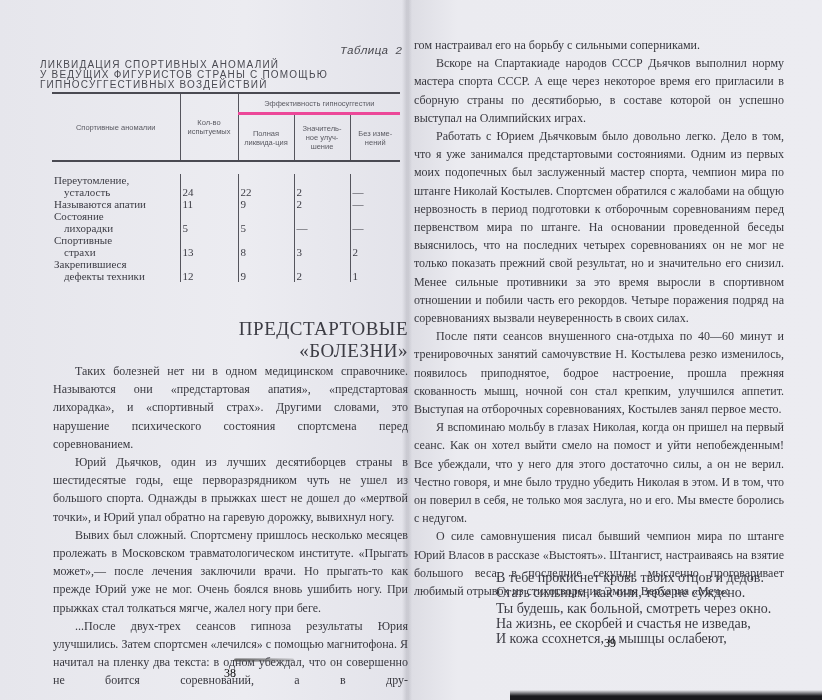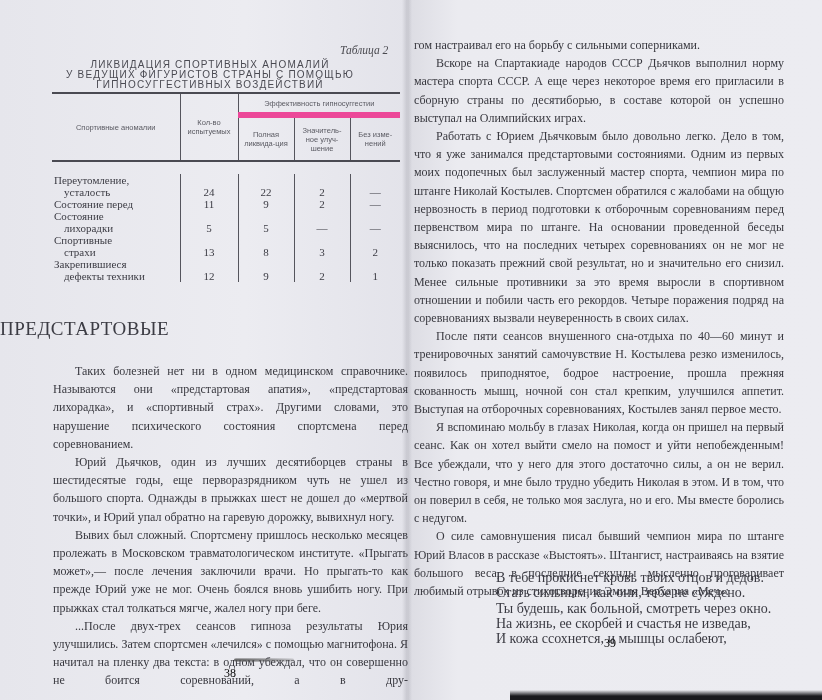--- a/index.html
+++ b/index.html
@@ -10,37 +10,37 @@
       color:#3a3a40;
     }
     .page { position:absolute; top:0; height:700px; }
     .page-left { left:0; width:408px; background:linear-gradient(90deg,#e6e6ec 0%,#ececf1 60%,#e3e3ea 100%); }
     .page-right { left:408px; width:414px; background:linear-gradient(90deg,#dcdce3 0%,#ebebf0 12%,#ececf1 100%); }
     .gutter { position:absolute; left:402px; top:0; width:10px; height:700px;
       background:linear-gradient(90deg,rgba(0,0,0,0) 0%,rgba(120,120,130,0.25) 50%,rgba(0,0,0,0) 100%); }
     .bottom-shadow { position:absolute; left:510px; top:690px; width:312px; height:10px;
       background:linear-gradient(180deg,rgba(0,0,0,0) 0%,#1a1a1e 60%); }
 
-    .table-caption { position:absolute; left:340px; top:44px; font-style:italic; font-size:11.5px; color:#4a4a50; white-space:nowrap; }
-    .table-title { position:absolute; left:40px; top:60px; width:340px; text-align:center;
+    .table-caption { position:absolute; left:340px; top:44px; font-style:italic; font-size:11.5px; color:#4a4a50; white-space:nowrap;font-family:Liberation Mono, monospace; }
+    .table-title { position:absolute; left:40px; top:60px; width:340px; text-align:left;
       font-family:"Liberation Sans","DejaVu Sans",sans-serif; font-size:10px; letter-spacing:1.2px; line-height:10px; color:#4a4a52; text-transform:uppercase; }
 
     table.data { position:absolute; left:52px; top:92px; width:348px; border-collapse:collapse;
       font-size:11px; color:#3c3c44; }
     table.data th { font-family:"Liberation Sans","DejaVu Sans",sans-serif; font-weight:normal; font-size:7.5px; line-height:9px; color:#5a5a62; text-align:center; vertical-align:middle; padding:2px; }
     table.data thead tr:first-child th { border-top:2px solid #4a4a52; }
     table.data thead { border-bottom:2px solid #4a4a52; }
     table.data .vline { border-left:1px solid #55555d; }
-    table.data .sub-top { border-bottom:6px solid #ec4899; }
+    table.data .sub-top { border-bottom:3px solid #ec4899; }
     table.data td { padding:0 2px; line-height:12px; vertical-align:bottom; }
-    table.data td.num { text-align:center; }
+    table.data td.num { }
     table.data td.name { text-align:left; font-size:11px; }
     table.data td.name .l2 { padding-left:10px; display:block; }
 
-    .heading { position:absolute; left:0; width:408px; text-align:left; top:318px; font-size:19px; line-height:22px; color:#3c3c44; letter-spacing:0.5px;font-family:Liberation Serif, serif; }
+    .heading { position:absolute; left:0; width:408px; text-align:right; top:318px; font-size:19px; line-height:22px; color:#3c3c44; letter-spacing:0.5px;font-family:Liberation Serif, serif; }
 
     .text { position:absolute; font-size:12px; line-height:18.2px; color:#38383f; text-align:justify; text-align-last:justify; }
     .text p { margin:0; }
     .text .ind { text-indent:22px; }
     .text .last { text-align-last:left; }
     .left-text { left:53px; top:362px; width:355px; }
     .right-text { left:414px; top:36px; width:370px; }
 
     .poem { position:absolute; left:496px; top:570px; font-size:14px; line-height:15.3px; color:#3a3a42; }
     .poem div { white-space:nowrap; }
@@ -90,21 +90,21 @@
         <td colspan="5" style="height:12px"></td>
       </tr>
     <tr>
       <td class="name"><span>Переутомление,</span><span class="l2">усталость</span></td>
       <td class="num vline">24</td>
       <td class="num vline">22</td>
       <td class="num vline">2</td>
       <td class="num vline">—</td>
     </tr>
     <tr>
-      <td class="name"><span>Состояние перед</span></td>
+      <td class="name"><span>Называются апатии</span></td>
       <td class="num vline">11</td>
       <td class="num vline">9</td>
       <td class="num vline">2</td>
       <td class="num vline">—</td>
     </tr>
     <tr>
       <td class="name"><span>Состояние</span><span class="l2">лихорадки</span></td>
       <td class="num vline">5</td>
       <td class="num vline">5</td>
       <td class="num vline">—</td>
@@ -122,20 +122,21 @@
       <td class="num vline">12</td>
       <td class="num vline">9</td>
       <td class="num vline">2</td>
       <td class="num vline">1</td>
     </tr>
   </tbody>
 </table>
 
 <div class="heading">
   <div>ПРЕДСТАРТОВЫЕ</div>
+  <div>«БОЛЕЗНИ»</div>
 </div>
 
 <div class="text left-text">
   <p class="ind last">Таких болезней нет ни в одном медицинском справочнике. Называются они «предстартовая апатия», «предстартовая лихорадка», и «спортивный страх». Другими словами, это нарушение психического состояния спортсмена перед соревнованием.</p>
   <p class="ind last">Юрий Дьячков, один из лучших десятиборцев страны в шестидесятые годы, еще перворазрядником чуть не ушел из большого спорта. Однажды в прыжках шест не дошел до «мертвой точки», и Юрий упал обратно на гаревую дорожку, вывихнул ногу.</p>
   <p class="ind last">Вывих был сложный. Спортсмену пришлось несколько месяцев пролежать в Московском травматологическом институте. «Прыгать может»,— после лечения заключили врачи. Но прыгать-то как прежде Юрий уже не мог. Очень боялся вновь ушибить ногу. При прыжках стал толкаться мягче, жалел ногу при беге.</p>
   <p class="ind">...После двух-трех сеансов гипноза результаты Юрия улучшились. Затем спортсмен «лечился» с помощью магнитофона. Я начитал на пленку два текста: в одном убеждал, что он совершенно не боится соревнований, а в дру-</p>
 </div>
 
 <div class="pagenum pn-left">38</div>

